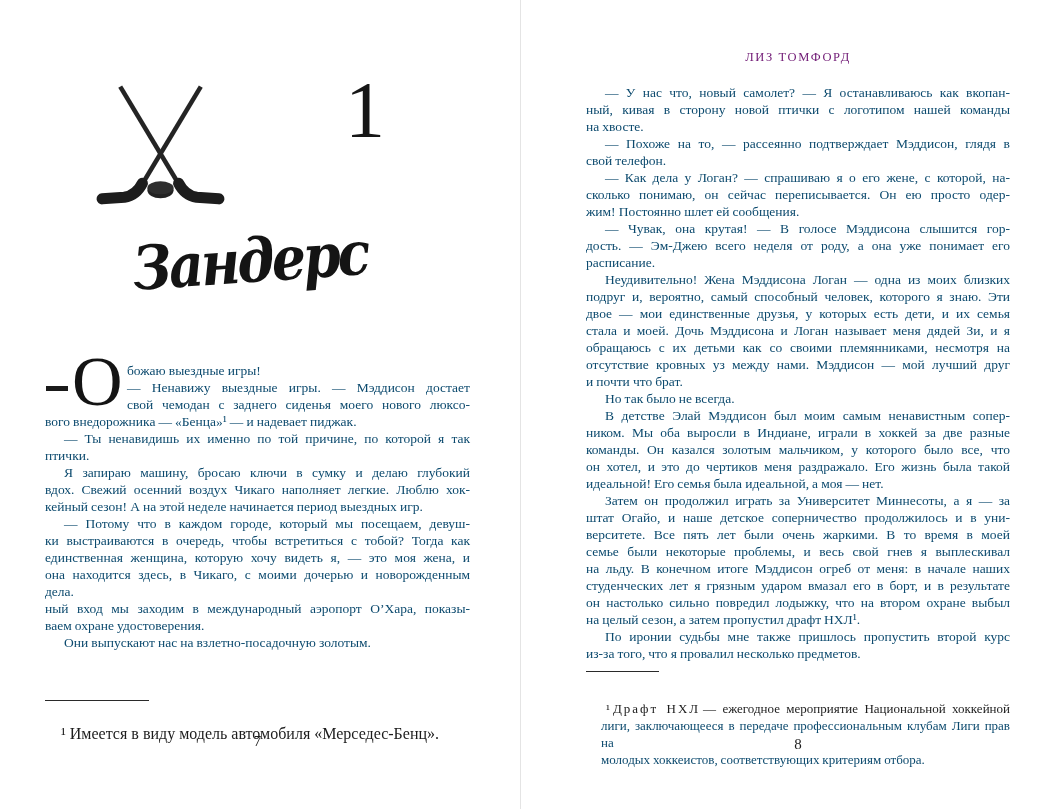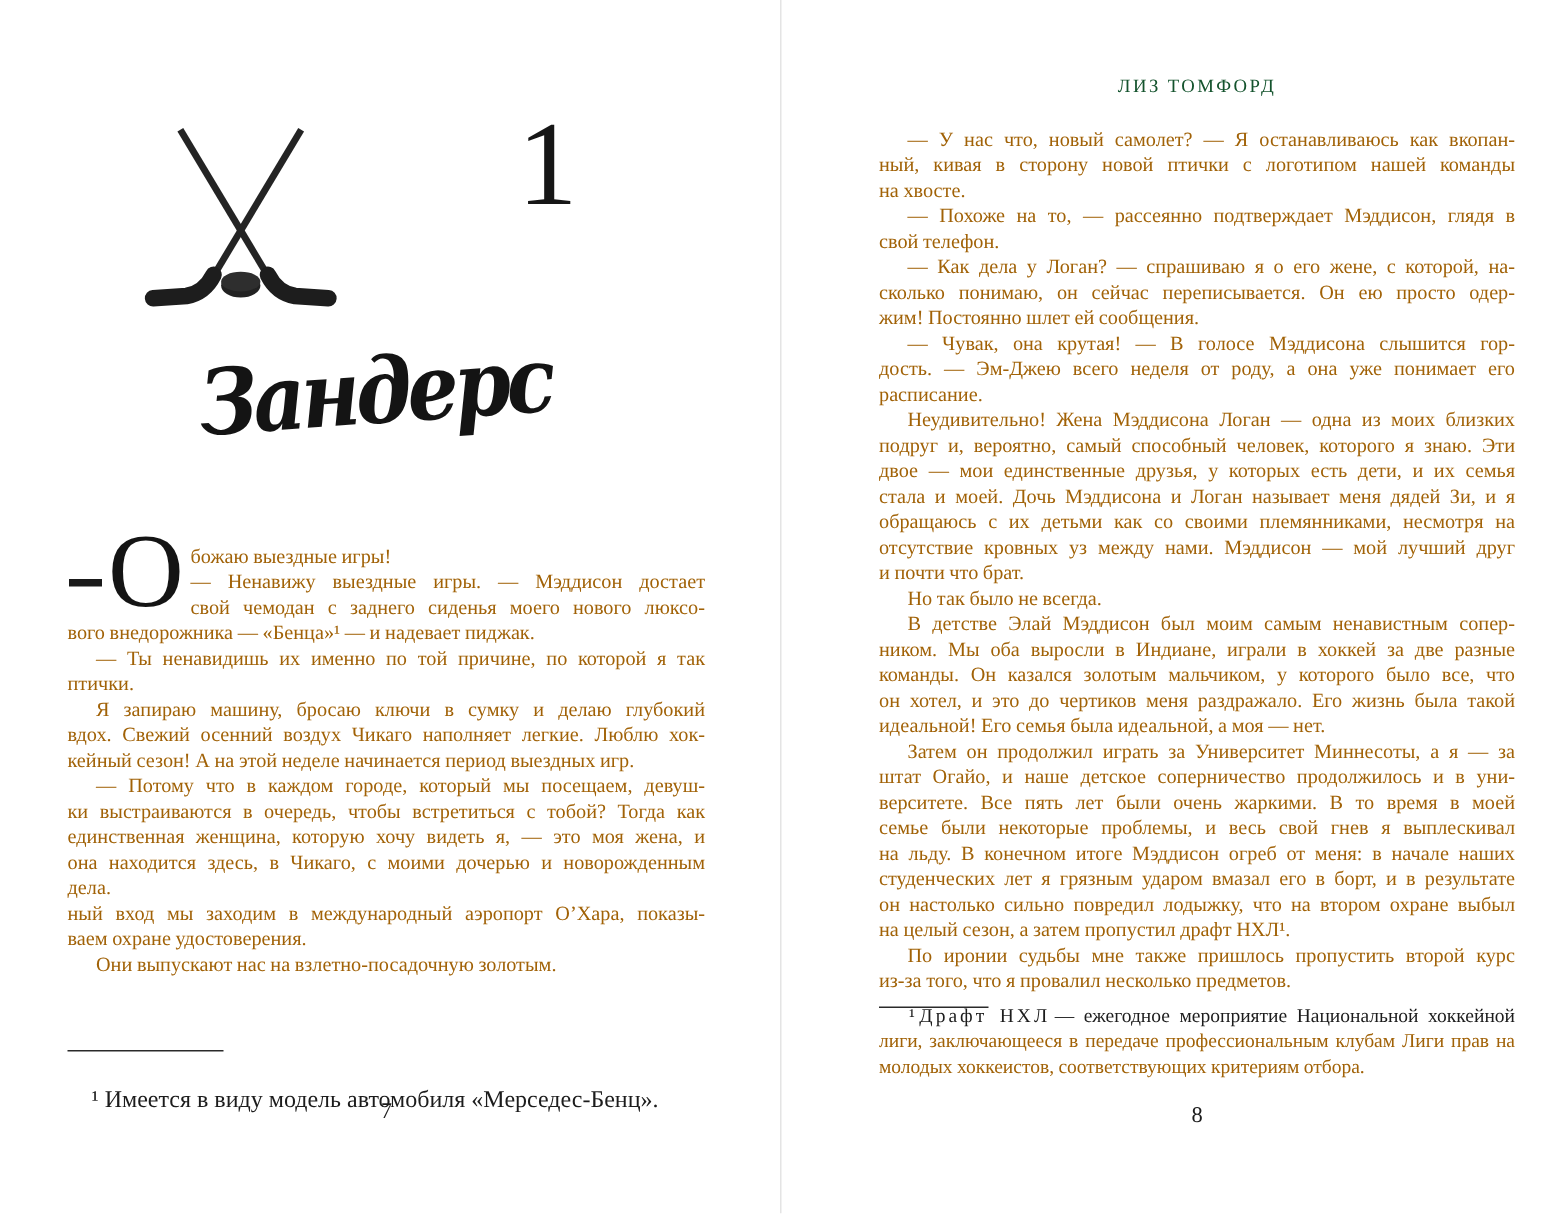--- a/index.html
+++ b/index.html
@@ -17,44 +17,44 @@
   .chaptitle{position:absolute;left:0;top:228px;width:520px;text-align:center;
              font-family:"DejaVu Serif",serif;font-style:italic;font-weight:700;
              font-size:54px;letter-spacing:-3px;color:#141414;
              transform:rotate(-4deg) translateX(-10px) scaleY(1.12);}
 
   
   .textblock{position:absolute;}
   .textL{left:45px;top:362px;width:425px;}
   .textR{left:65px;top:84px;width:424px;}
   .tline{font-size:13.5px;line-height:17px;text-align:justify;text-align-last:justify;
-         word-spacing:-0.3px;color:#a16207;}
+         word-spacing:-0.3px;color:#0c4a6e;}
   .tline.end{text-align-last:auto;}
   .tline.para{padding-left:19px;}
   .tline.wrap{padding-left:82px;}
 
   
   .dropcap{position:absolute;left:0;top:0;width:82px;height:51px;}
   .dropdash{position:absolute;left:1px;top:24px;width:22px;height:4.5px;background:#1a1a1a;}
   .dropletter{position:absolute;left:27px;top:-15px;font-size:70px;line-height:70px;
               font-family:"Liberation Serif",serif;color:#141414;}
 
   
   .runhead{position:absolute;left:65px;top:50px;width:424px;text-align:center;
-           font-size:12.5px;letter-spacing:1.6px;color:#14532d;}
+           font-size:12.5px;letter-spacing:1.6px;color:#701a75;}
 
   
   .fnrule{position:absolute;height:1px;background:#2a2a2a;}
   .fnruleL{left:45px;top:700px;width:104px;}
   .fnruleR{left:65px;top:671px;width:73px;}
   .fnL{position:absolute;left:45px;top:725px;width:425px;font-size:16px;line-height:17px;
        padding-left:16px;box-sizing:border-box;}
-  .fnR{position:absolute;left:65px;top:668px;width:424px;font-size:13px;line-height:17px;}
+  .fnR{position:absolute;left:65px;top:700px;width:424px;font-size:13px;line-height:17px;}
   .fnR .fline1{text-align:justify;text-align-last:justify;padding-left:20px;}
-  .fnR .tline{font-size:13px;}
+  .fnR .tline{font-size:13px;margin-left:15px;}
   .spaced{letter-spacing:2px;margin:0 3px;}
 
   
   .pnum{position:absolute;text-align:center;font-size:15px;color:#1c1c1c;}
   .pnumL{left:45px;top:733px;width:425px;}
   .pnumR{left:65px;top:736px;width:424px;}
 </style>
 </head>
 <body>
 

